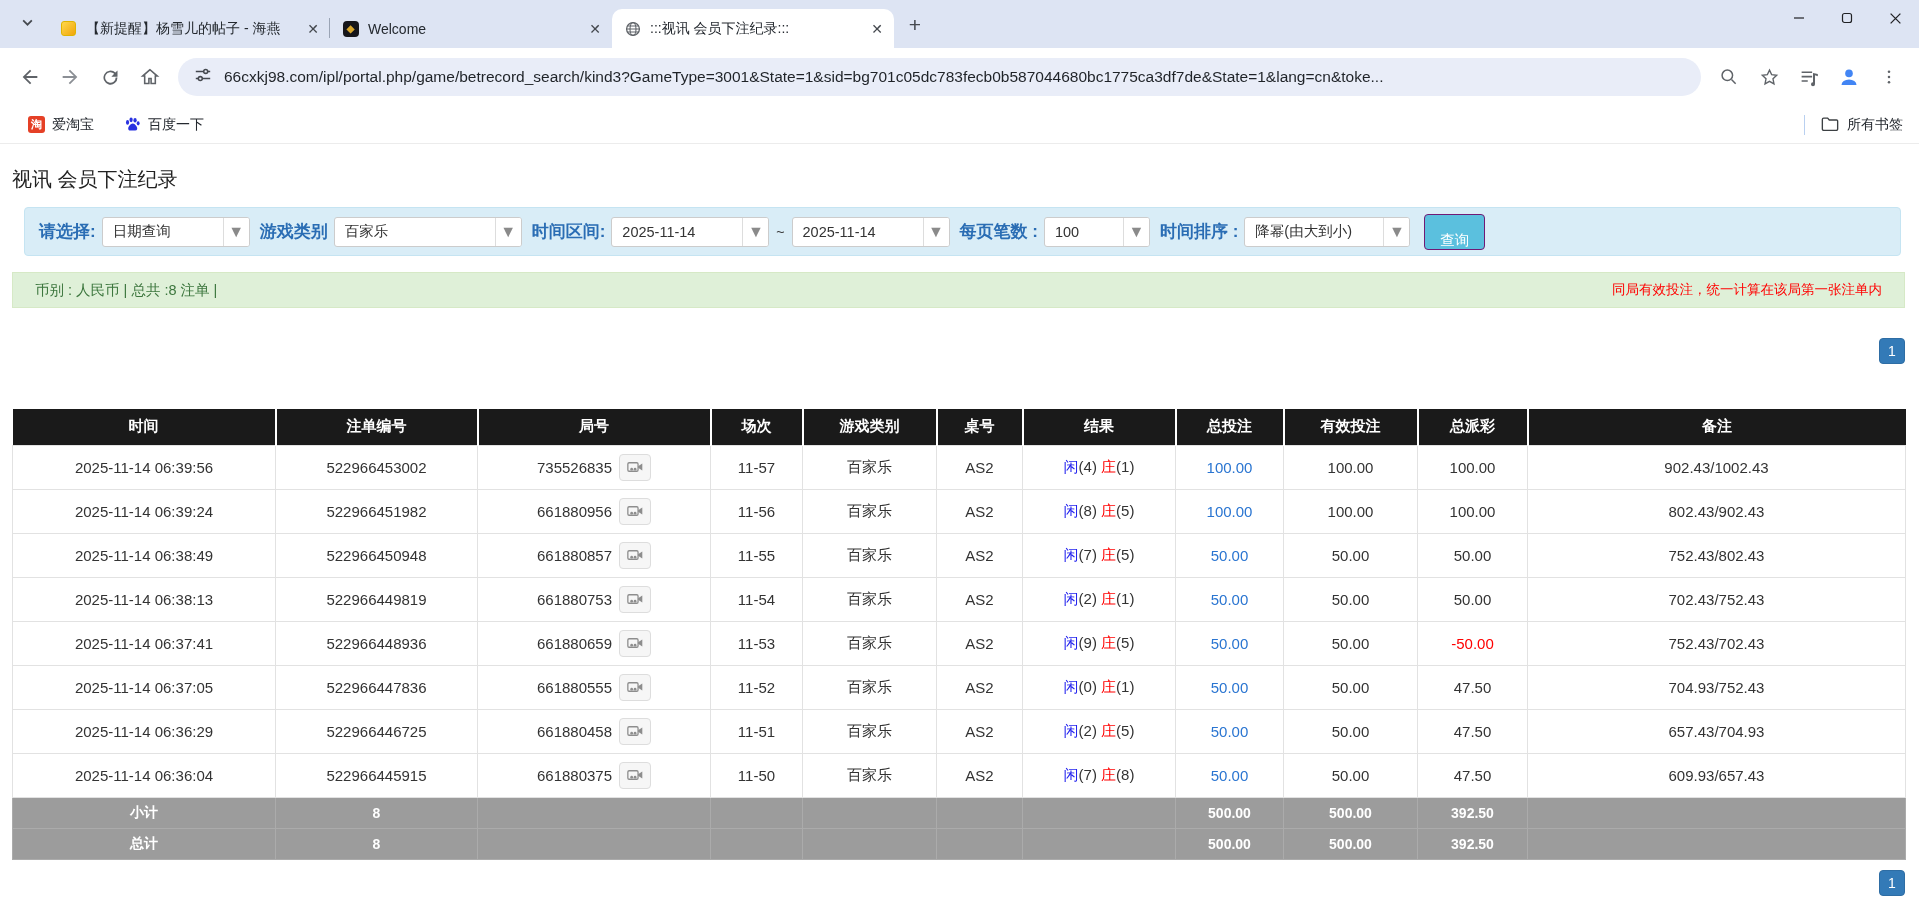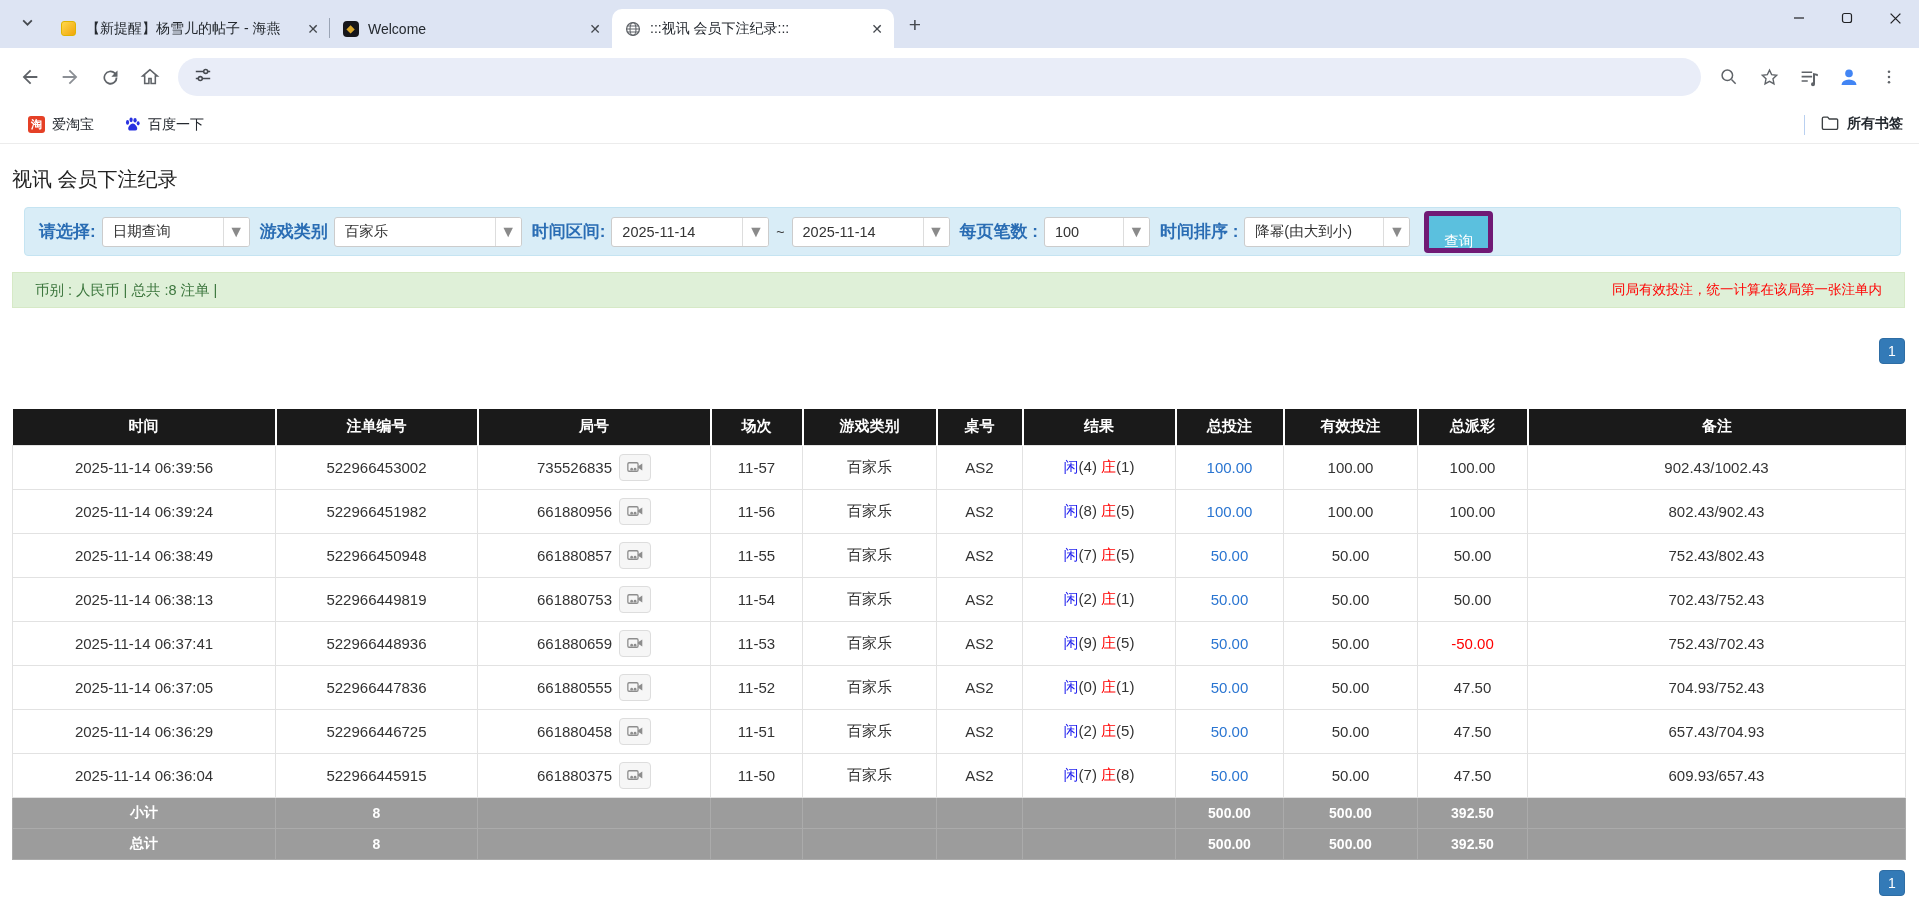--- a/index.html
+++ b/index.html
@@ -25,36 +25,36 @@
   .tool-btn { width:40px; height:40px; border-radius:50%; display:flex; align-items:center; justify-content:center; color:#545a63; flex:0 0 auto; }
   .omnibox { flex:1; height:38px; margin:0 8px; background:#e9edf8; border-radius:19px; display:flex; align-items:center; padding:0 16px; min-width:0; }
   .omnibox .site-icon { margin-right:12px; color:#45494f; flex:0 0 auto; }
   .omnibox .url { font-size:15.5px; color:#1f2328; white-space:nowrap; overflow:hidden; }
   .avatar-btn { color:#4285f4; }
 
   .bookmarks-bar { height:38px; background:#fff; display:flex; align-items:center; padding:0 16px 0 28px; border-bottom:1px solid #ececec; }
   .bm-item { display:flex; align-items:center; margin-right:30px; font-size:14px; color:#24292f; }
   .bm-item .bm-ico { margin-right:7px; display:flex; }
   .tb-ico { width:17px; height:17px; background:#e843231; background:#e54026; color:#fff; border-radius:3px; font-size:11px; display:flex; align-items:center; justify-content:center; font-weight:bold; }
-  .bm-right { margin-left:auto; display:flex; align-items:flex-start;font-weight:bold; }
+  .bm-right { margin-left:auto; display:flex; align-items:flex-end; }
   .bm-divider { width:1px; height:20px; background:#b9d0f0; margin-right:16px; }
   .all-bm { display:flex; align-items:center; font-size:14px; color:#24292f; }
   .all-bm svg { margin-right:8px; }
 
   
   .page { background:#fff; padding-top:22px; }
   .page-title { font-size:20px; font-weight:normal; color:#222; margin:0 0 14px 12px; }
 
   .filter-bar { margin:0 18px 0 24px; width:1877px; height:49px; background:#d9edf7; border:1px solid #c5e4f2; border-radius:4px; display:flex; align-items:center; padding:0 14px; }
   .f-label { color:#2a6db4; font-weight:bold; font-size:17px; margin:0 6px 0 10px; white-space:nowrap; }
   .combo { background:#fff; border:1px solid #ccc; border-radius:3px; height:30px; display:flex; align-items:center; overflow:hidden; }
   .combo .val { padding:0 10px; font-size:14.5px; color:#333; flex:1; white-space:nowrap; }
   .combo .arr { width:26px; align-self:stretch; border-left:1px solid #ddd; display:flex; align-items:center; justify-content:center; color:#8a8a8a; background:#fff; }
   .tilde { margin:0 7px; color:#333; font-size:14px; }
-  .search-btn { margin-left:14px; background:#5bc0de; color:#fff; border:5px solid #701a75; border-radius:4px; height:36px; padding:16px 15px; font-size:14.5px; }
+  .search-btn { margin-left:14px; background:#5bc0de; color:#fff; border:1px solid #701a75; border-radius:4px; height:36px; padding:16px 15px; font-size:14.5px; }
 
   .summary-bar { margin:16px 14px 0 12px; width:1893px; height:36px; background:#dff0d8; border:1px solid #d6e9c6; display:flex; align-items:center; justify-content:space-between; padding:0 22px;gap:40px; }
   .summary-left { color:#3c763d; font-size:14.5px; }
   .summary-right { color:#ff0000; font-size:13.5px; }
 
   .pagi-row { width:1905px; display:flex; justify-content:flex-end; }
   .pagi-top { margin-top:30px; }
   .pagi-bottom { margin-top:10px; }
   .page-num { min-width:26px; height:26px; background:#337ab7; border:1px solid #2e6da4; color:#fff; border-radius:4px; display:flex; align-items:center; justify-content:center; font-size:14px; }
 
@@ -153,20 +153,21 @@
     </div>
 
   <div class="omnibox">
     <span class="site-icon">
       <svg width="18" height="18" viewBox="0 0 20 20">
           <path d="M2 6h9M15 6h3M2 14h3M9 14h9" stroke="#45494f" stroke-width="1.7" fill="none"></path>
           <circle cx="13" cy="6" r="2.2" fill="none" stroke="#45494f" stroke-width="1.7"></circle>
           <circle cx="7" cy="14" r="2.2" fill="none" stroke="#45494f" stroke-width="1.7"></circle>
         </svg>
     </span>
+    <span class="url">66cxkj98.com/ipl/portal.php/game/betrecord_search/kind3?GameType=3001&amp;State=1&amp;sid=bg701c05dc783fecb0b587044680bc1775ca3df7de&amp;State=1&amp;lang=cn&amp;toke...</span>
   </div>
 
   <div class="tool-btn">
       <svg width="20" height="20" viewBox="0 0 24 24">
         <circle cx="10" cy="10" r="6.3" fill="none" stroke="#5f6368" stroke-width="1.8"></circle>
         <path d="M15 15l5 5" stroke="#5f6368" stroke-width="1.8"></path>
       </svg>
     </div>
   <div class="tool-btn">
       <svg width="21" height="21" viewBox="0 0 24 24">

